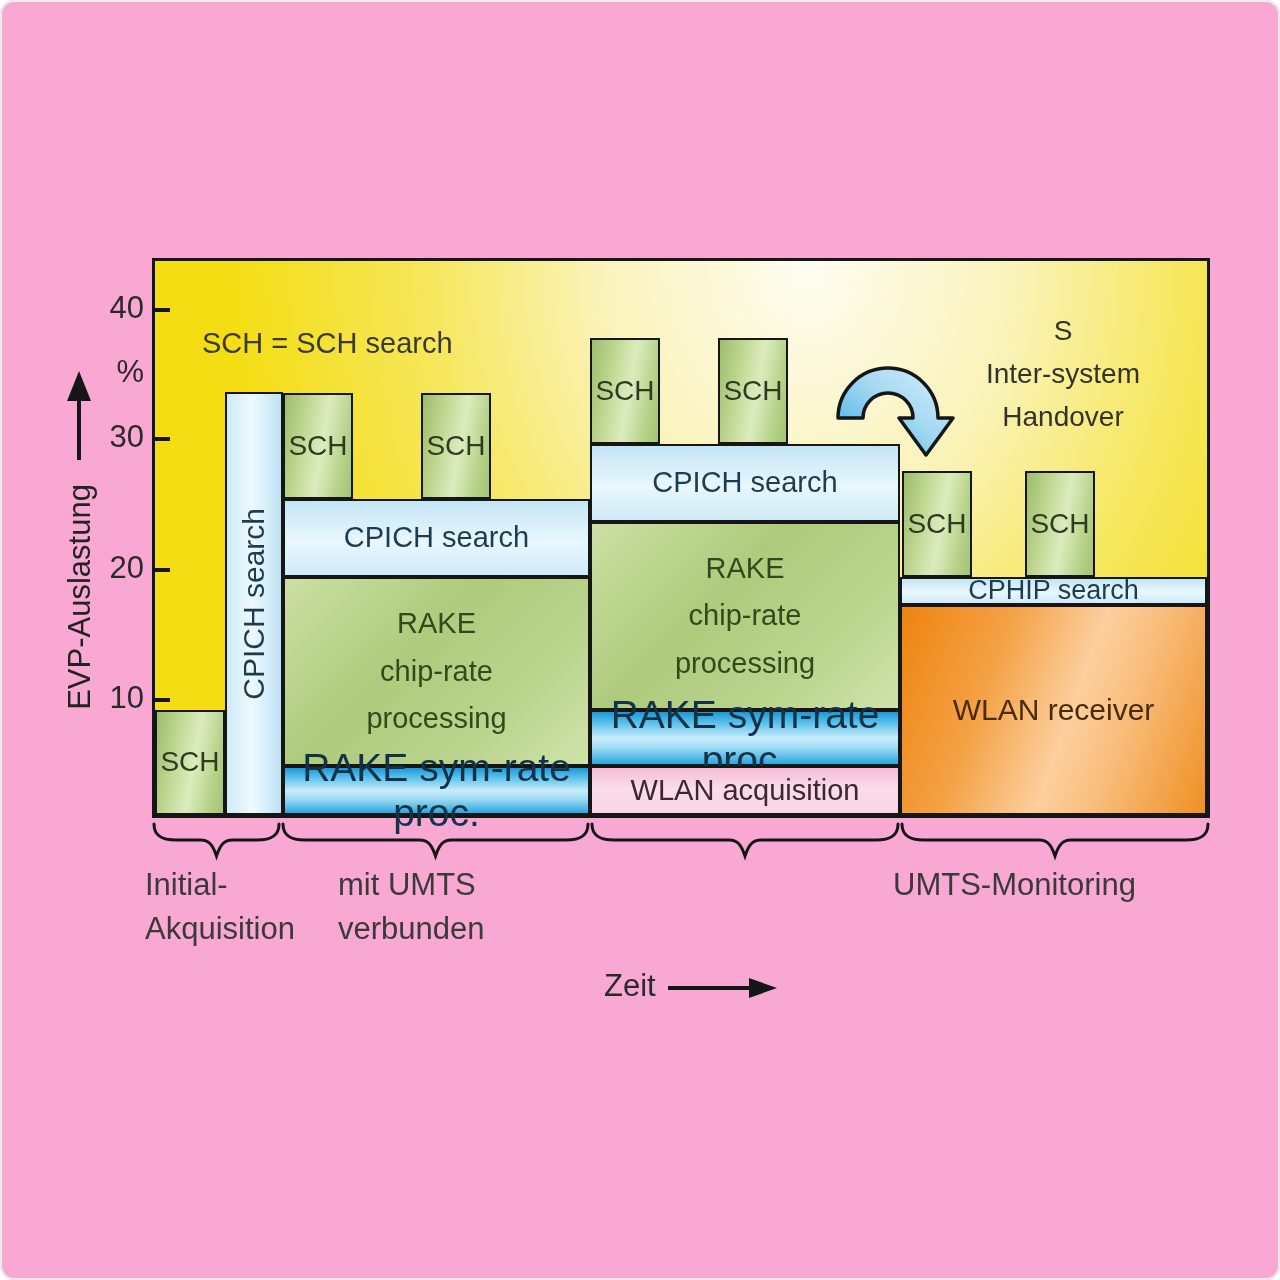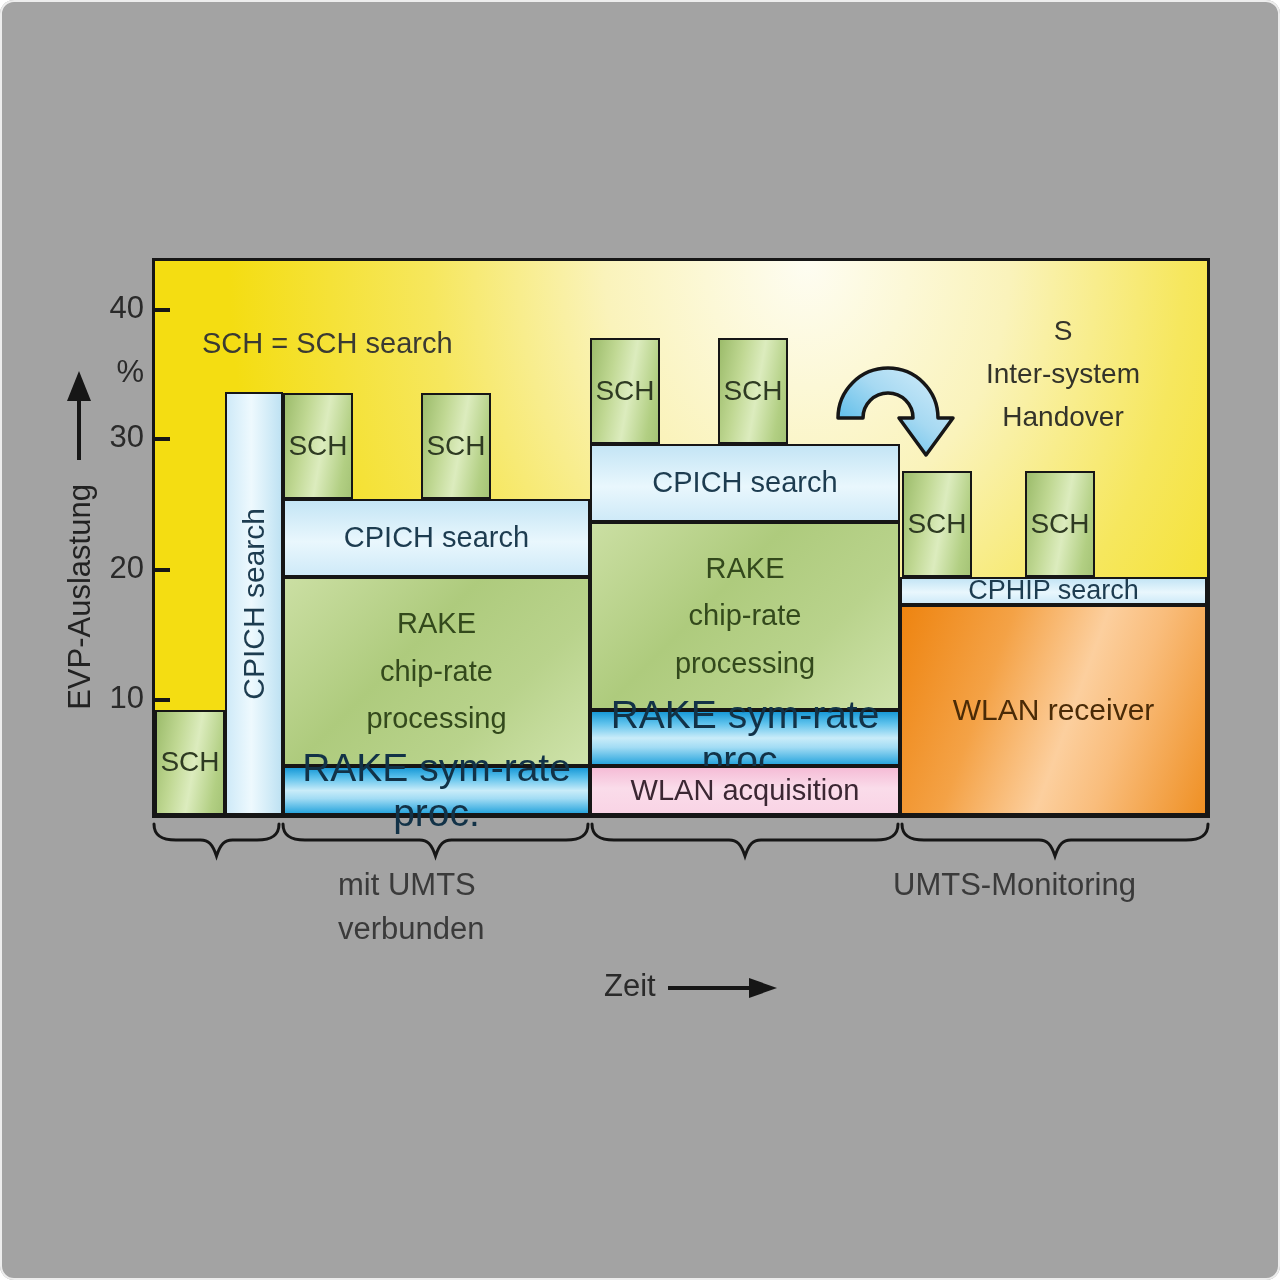--- a/index.html
+++ b/index.html
@@ -1,16 +1,16 @@
 <!DOCTYPE html>
 <html><head>
 <meta charset="utf-8">
 <style>
   html,body{margin:0;padding:0;background:#ffffff;}
-  .canvas{position:relative;width:1280px;height:1280px;background:#a3a3a3;
+  .canvas{position:relative;width:1280px;height:1280px;background:#f9a8d4;
     font-family:"Liberation Sans",sans-serif;overflow:hidden;
     box-shadow:inset 0 0 0 2px #ededed;border-radius:14px;}
   .plot{position:absolute;left:152px;top:258px;width:1058px;height:560px;
     box-sizing:border-box;border:3px solid #161616;
     background:radial-gradient(55% 130% at 62% 0%, #fefdf2 0%, #faf3bb 35%, #f6e75e 65%, #f4dd12 100%);}
   .block{position:absolute;box-sizing:border-box;border:2.5px solid #161616;
     display:flex;align-items:center;justify-content:center;text-align:center;line-height:1.15;}
   .sch{background:linear-gradient(100deg,#9cbc6b 0%,#c0d893 30%,#dcecbe 55%,#b2cf83 85%,#a5c476 100%);
     color:#2e3a22;font-size:28px;}
   .greenbig{background:linear-gradient(135deg,#cbdfa3 0%,#aecb7d 40%,#b9d38c 70%,#cfe3ab 100%);
@@ -146,20 +146,24 @@
 
   <svg style="position:absolute;left:152px;top:820px" width="1058" height="42" viewBox="0 0 1058 42">
     <g fill="none" stroke="#161616" stroke-width="3" stroke-linecap="round">
       <path d="M 2,4 C 2,16 10,20 24,20 L 48.5,20 C 56.5,20 60.5,24 64.5,36 C 68.5,24 72.5,20 80.5,20 L 105,20 C 119,20 127,16 127,4"></path>
       <path d="M 131,4 C 131,16 139,20 153,20 L 267.5,20 C 275.5,20 279.5,24 283.5,36 C 287.5,24 291.5,20 299.5,20 L 414,20 C 428,20 436,16 436,4"></path>
       <path d="M 440,4 C 440,16 448,20 462,20 L 577,20 C 585,20 589,24 593,36 C 597,24 601,20 609,20 L 724,20 C 738,20 746,16 746,4"></path>
       <path d="M 750,4 C 750,16 758,20 772,20 L 887,20 C 895,20 899,24 903,36 C 907,24 911,20 919,20 L 1034,20 C 1048,20 1056,16 1056,4"></path>
     </g>
   </svg>
 
+  <div class="caption" style="left:145px;top:863px">
+    <div>Initial-</div>
+    <div>Akquisition</div>
+  </div>
   <div class="caption" style="left:338px;top:863px">
     <div>mit UMTS</div>
     <div>verbunden</div>
   </div>
   <div class="caption" style="left:893px;top:863px">
     <div>UMTS-Monitoring</div>
   </div>
 
   <div class="zeit">Zeit</div>
   <svg style="position:absolute;left:664px;top:974px" width="120" height="28" viewBox="0 0 120 28">

